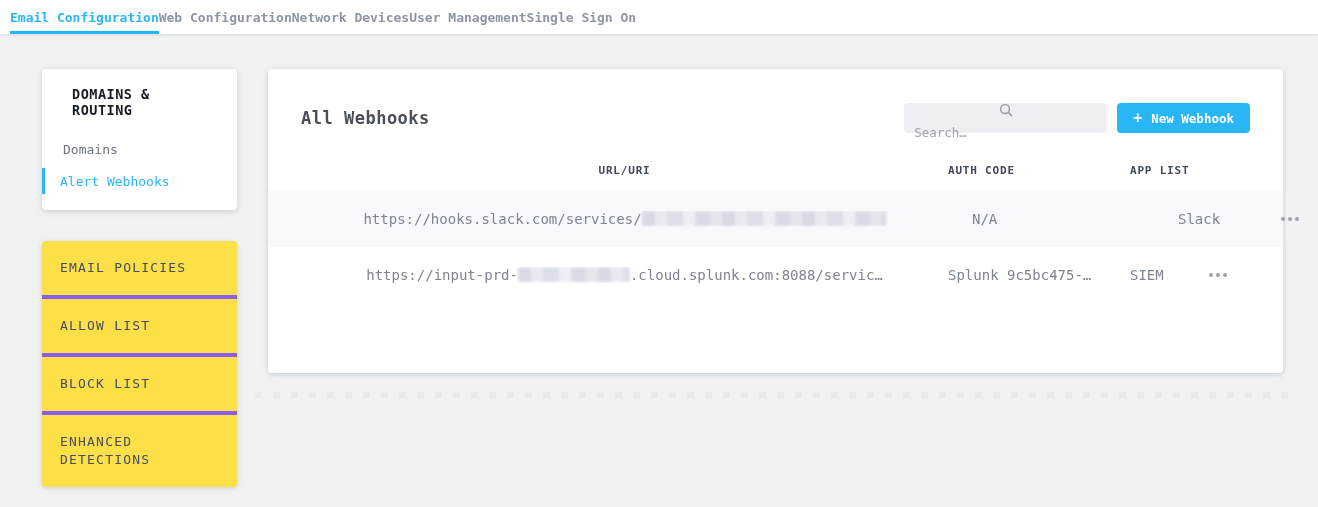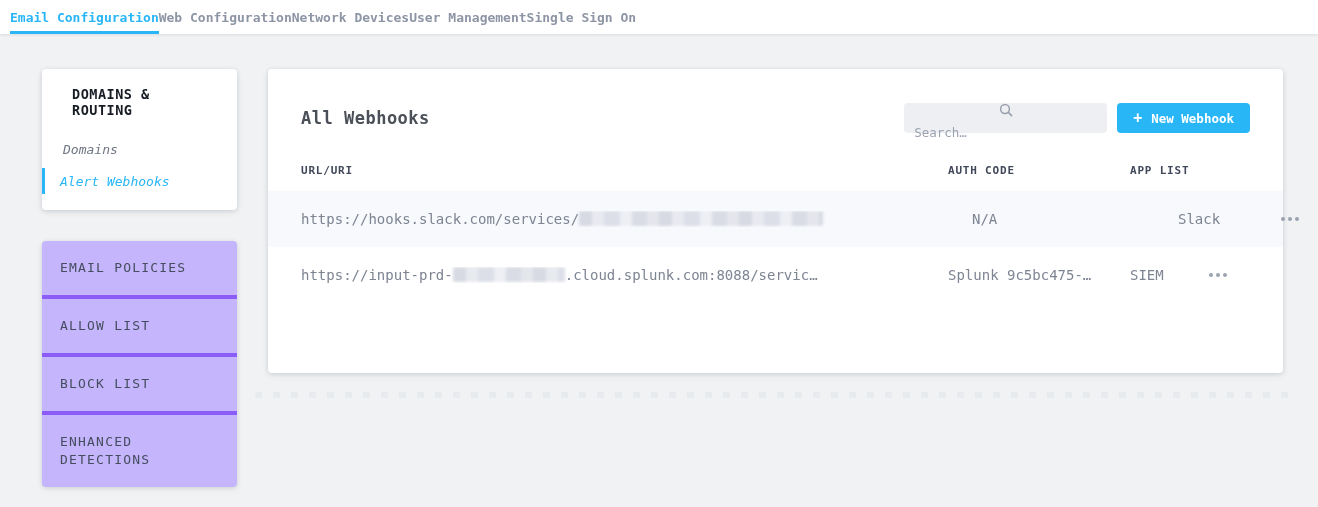--- a/index.html
+++ b/index.html
@@ -34,32 +34,32 @@
     background:#fff; border-radius:4px;
     box-shadow:0 1px 4px rgba(22,30,45,.13), 0 2px 8px rgba(22,30,45,.06);
   }
 
   
   .routing-card { padding:17px 0 16px; }
   .routing-title {
     margin:0 30px; font-size:13.5px; font-weight:700;
     color:#171b24; letter-spacing:.5px;
   }
-  .routing-items { margin-top:18px;font-style:italic; }
+  .routing-items { margin-top:18px; }
   .routing-item {
     height:26px; margin-bottom:6px; display:flex; align-items:center;
     padding:0 18px; font-size:13px; color:#6e7581;
     border-left:3px solid transparent; cursor:pointer;
   }
   .routing-item.active { color:#29b6f6; border-left-color:#29b6f6; padding-left:15px; }
   .routing-item:last-child { margin-bottom:0; }
 
   
   .policy-group {
-    margin-top:31px; background:#c4b5fd; border-radius:4px; overflow:hidden;
+    margin-top:31px; background:#fde047; border-radius:4px; overflow:hidden;
     box-shadow:0 1px 4px rgba(22,30,45,.11), 0 2px 8px rgba(22,30,45,.05);
   }
   .policy-item {
     padding:18px; font-size:13px; line-height:18px; letter-spacing:1.2px;
     color:#454d5e; cursor:pointer; border-top:4px solid #8b5cf6;
   }
   .policy-item:first-child { border-top:none; }
 
   
   .main-card { width:1015px; flex:0 0 1015px; height:304px; }
@@ -91,21 +91,21 @@
     display:flex; padding:0 33px; margin-top:29px; height:16px;
     align-items:center; font-size:11px; font-weight:700;
     color:#40485a; letter-spacing:.8px;
   }
   .trow {
     display:flex; align-items:center; padding:0 33px; height:56px;
     margin-top:0; font-size:14px; color:#7d8492; cursor:pointer;
   }
   .thead { margin-bottom:13px; }
   .trow.shaded { background:#f7f9fc;gap:24px; }
-  .col-url  { flex:0 0 647px; white-space:nowrap; overflow:hidden; }
+  .col-url  { flex:0 0 647px; white-space:nowrap; overflow:hidden;text-align:center; }
   .col-auth { flex:0 0 182px; white-space:nowrap; }
   .col-app  { flex:0 0 77px;  white-space:nowrap; }
   .col-menu { flex:1 1 auto; display:flex; }
 
   .redact {
     display:inline-block; height:15px; vertical-align:-2px; border-radius:2px;
     background:repeating-linear-gradient(90deg,
       #d7dae3 0 13px, #e8eaf0 13px 25px, #dcdfe8 25px 41px,
       #edeff4 41px 53px, #d9dce5 53px 68px, #e4e6ec 68px 80px);
     filter:blur(1.6px);

